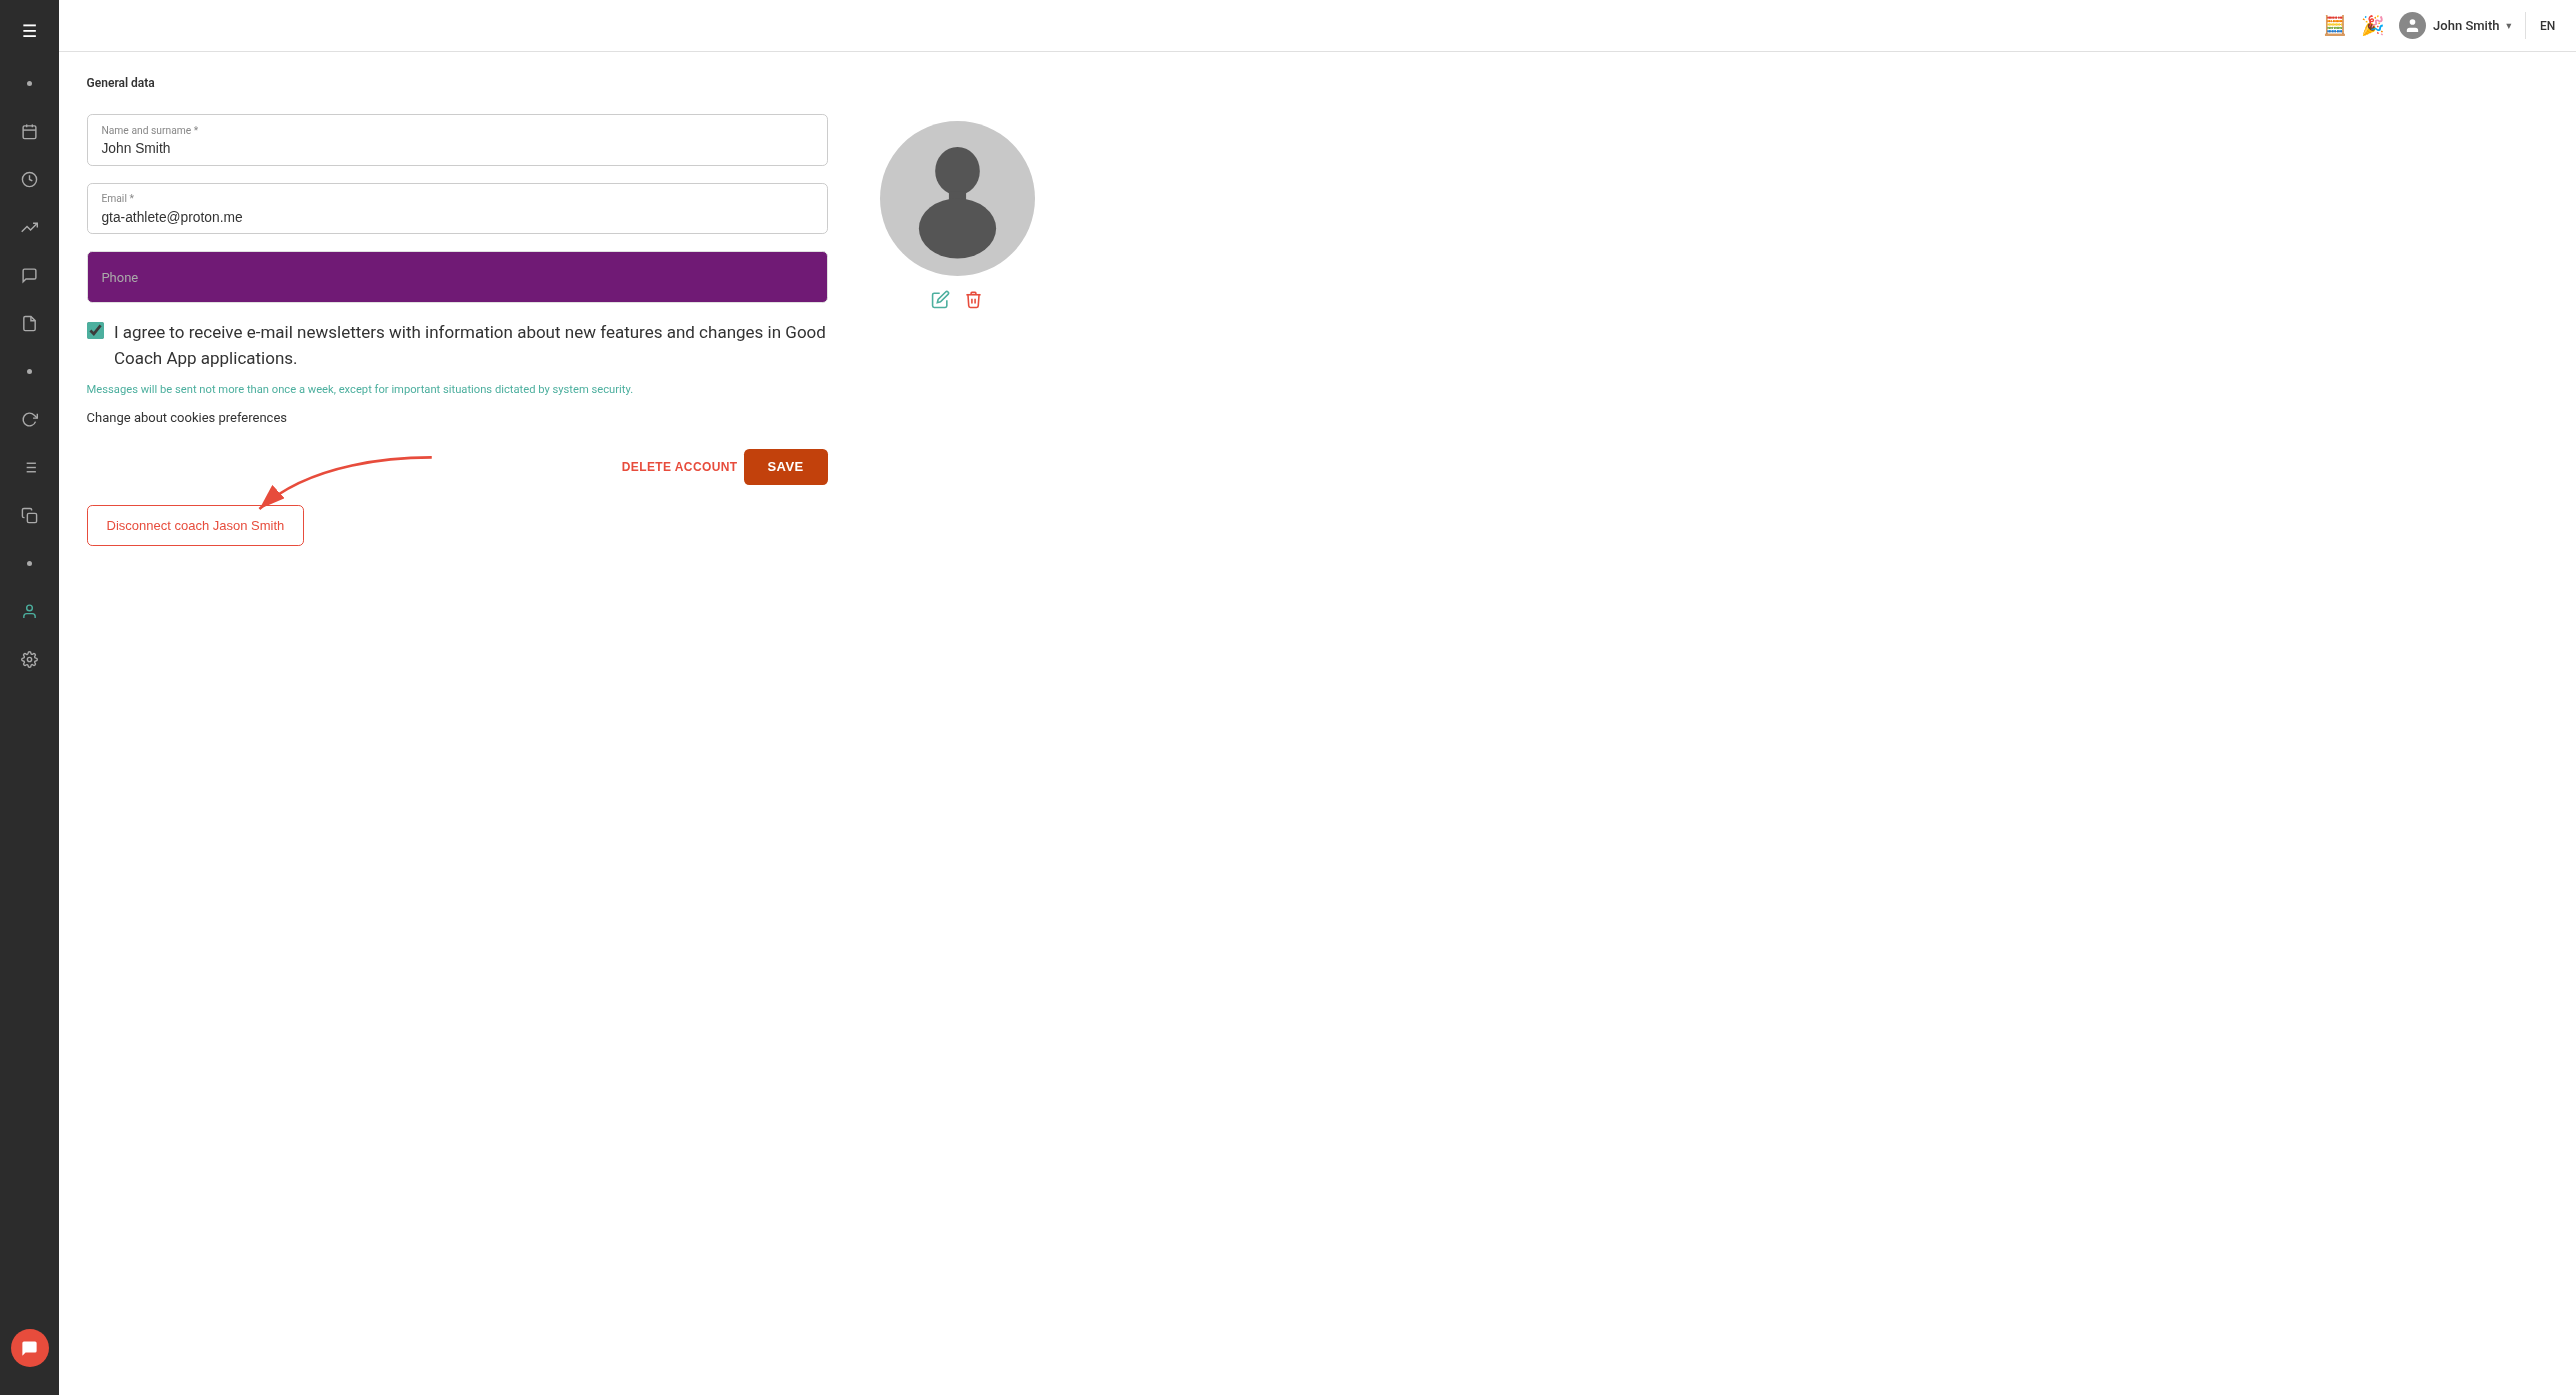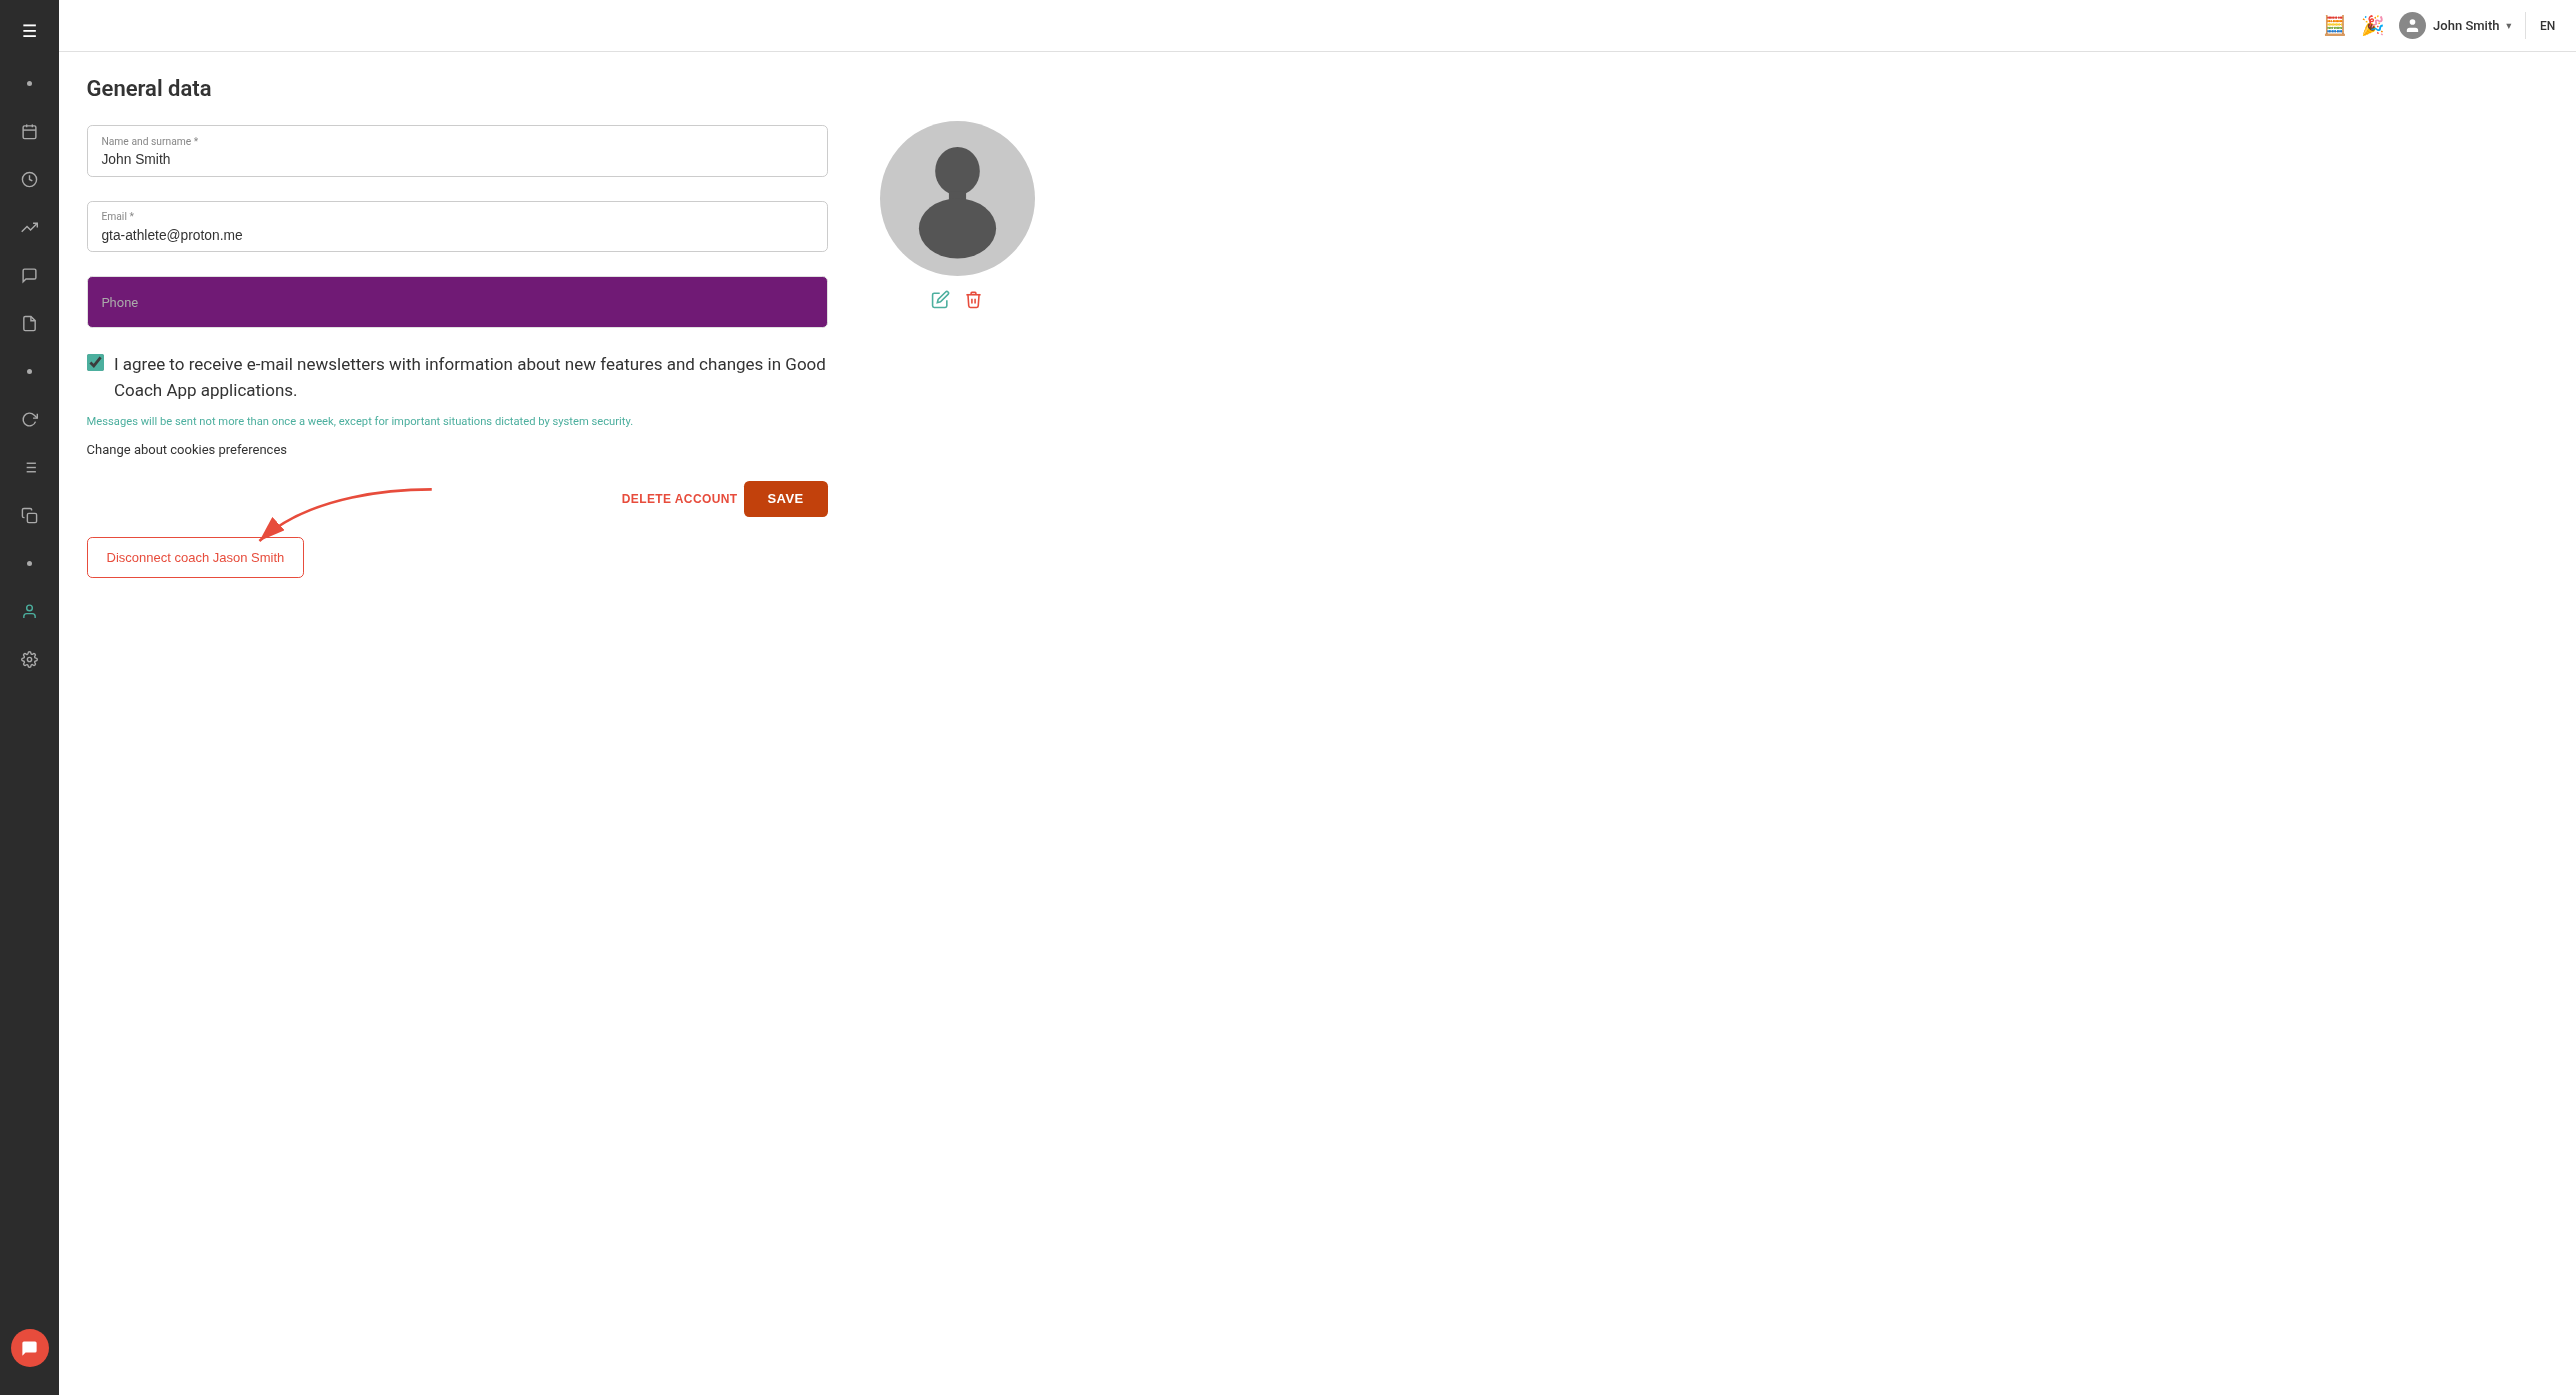--- a/index.html
+++ b/index.html
@@ -146,29 +146,29 @@
       display: flex;
       gap: 52px;
     }
 
     .form-section {
       flex: 1;
       max-width: 741px;
     }
 
     .section-title {
-      font-size: 22px;
+      font-size: 12px;
       color: #333;
       font-weight: 600;
       margin-bottom: 24px;
       padding-top: 24px;
     }
 
     .form-field {
-      margin-bottom: 24px;
+      margin-bottom: 17px;
     }
 
     .field-wrapper {
       border: 0.9px solid #ccc;
       border-radius: 5.2px;
       padding: 8.6px 13.8px;
       background: #fff;
     }
 
     .field-label {

